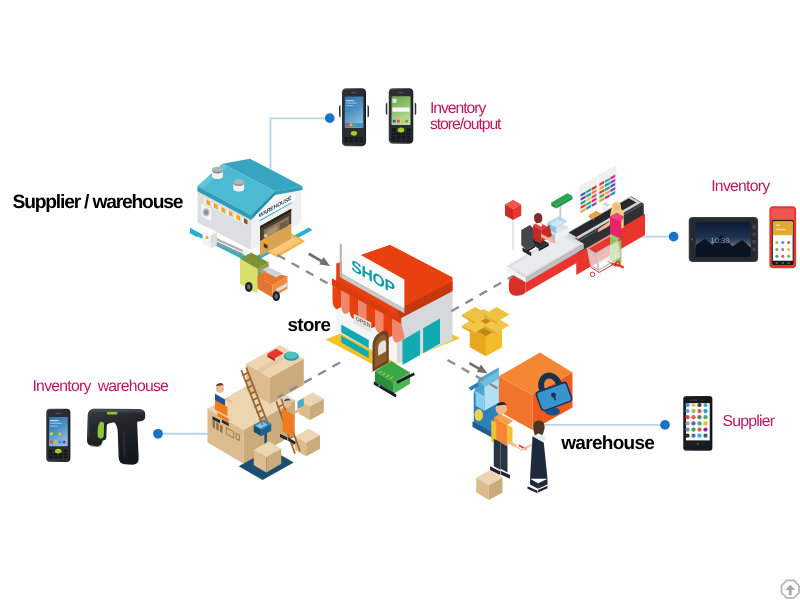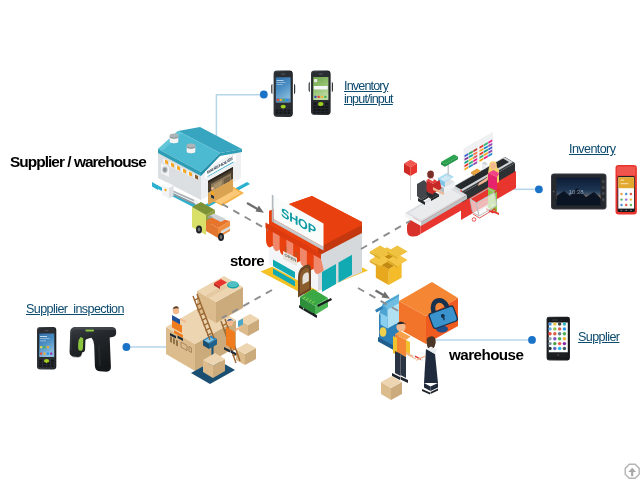--- a/index.html
+++ b/index.html
@@ -2,21 +2,21 @@
 <html><head>
 <meta charset="utf-8">
 <style>
   html,body{margin:0;padding:0;}
   body{width:640px;height:480px;background:#ffffff;overflow:hidden;
        font-family:"Liberation Sans",sans-serif;}
   #stage{position:relative;width:640px;height:480px;background:#fff;}
   svg.layer{position:absolute;left:0;top:0;width:640px;height:480px;overflow:visible;}
   .lbl{position:absolute;white-space:pre;line-height:1.18;}
   .lbl-blue{color:#000000;font-weight:bold;letter-spacing:0px;}
-  .lbl-gray{color:#0c4a6e;text-decoration:underline;}
+  .lbl-gray{color:#be185d;}
 </style>
 </head>
 <body>
 
 <div id="stage">
 
   <svg class="layer" viewBox="0 0 640 480">
     <g>
       <path d="M216.4 148 L216.4 94.7 L262 94.7" fill="none" stroke="#b5d5ea" stroke-width="1.5"></path>
       <circle cx="263.8" cy="94.5" r="3.9" fill="#1a73c7"></circle>
@@ -790,24 +790,24 @@
         <path d="M312 303 L314.5 301.5"></path>
       </g>
       <path d="M299 305 L303 307.5 L303 310 L299 307.5 Z" fill="#1c1f22"></path>
       <path d="M313 313 L317 315.5 L317 318 L313 315.5 Z" fill="#1c1f22"></path>
       <path d="M317 305 L331 298 L332 300 L318 307 Z" fill="#1c1f22"></path>
       <path d="M303 310 L316 317.5 L317 315.5 L304 308 Z" fill="#1c1f22"></path>
     </g>
   </svg>
 
   <div class="lbl lbl-blue" style="left:10px;top:153px;font-size:15.4px;letter-spacing:-0.95px;">Supplier / warehouse</div>
-  <div class="lbl lbl-gray" style="left:344px;top:80px;font-size:12.6px;letter-spacing:-0.85px;line-height:13.3px;"><span>Inventory</span><br><span>input/input</span></div>
+  <div class="lbl lbl-gray" style="left:344px;top:80px;font-size:12.6px;letter-spacing:-0.85px;line-height:13.3px;"><span>Inventory</span><br><span>store/output</span></div>
   <div class="lbl lbl-gray" style="left:569px;top:142px;font-size:12.6px;letter-spacing:-0.6px;">Inventory</div>
   <div class="lbl lbl-blue" style="left:230px;top:252px;font-size:15px;letter-spacing:-0.5px;">store</div>
-  <div class="lbl lbl-gray" style="left:26px;top:302px;font-size:12.6px;letter-spacing:-0.6px;">Supplier  inspection</div>
+  <div class="lbl lbl-gray" style="left:26px;top:302px;font-size:12.6px;letter-spacing:-0.6px;">Inventory  warehouse</div>
   <div class="lbl lbl-blue" style="left:449px;top:346px;font-size:15.2px;letter-spacing:-0.55px;">warehouse</div>
   <div class="lbl lbl-gray" style="left:578px;top:330px;font-size:12.6px;letter-spacing:-0.6px;">Supplier</div>
 
   <svg class="layer" viewBox="0 0 640 480">
     <g>
       <path d="M629.3 464.3 L635.1 464.3 L639.2 468.4 L639.2 474.2 L635.1 478.3 L629.3 478.3 L625.2 474.2 L625.2 468.4 Z" fill="none" stroke="#b4b4b4" stroke-width="1.4"></path>
       <path d="M632.2 476.2 L632.2 468.8" stroke="#a8a8a8" stroke-width="2.2" fill="none"></path>
       <path d="M628.3 471.9 L632.2 467.8 L636.1 471.9 Z" fill="#a8a8a8"></path>
     </g>
   </svg>

